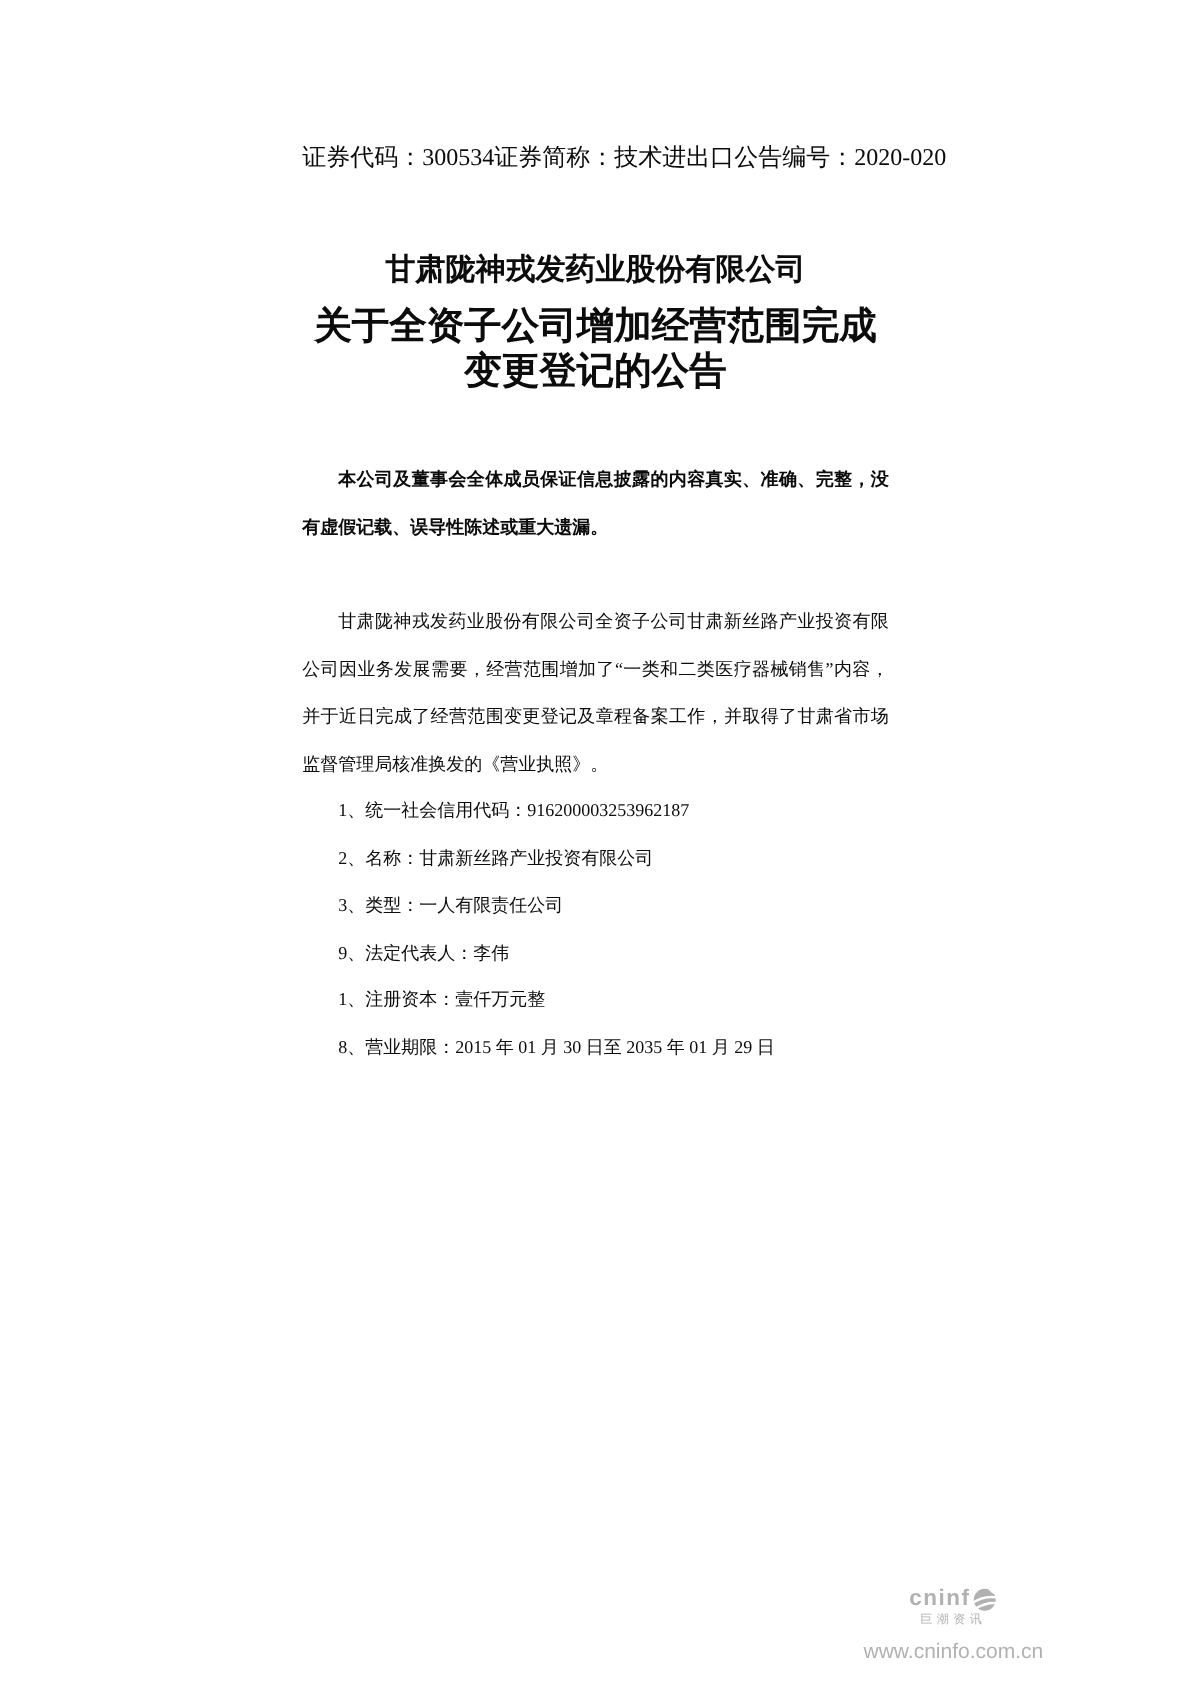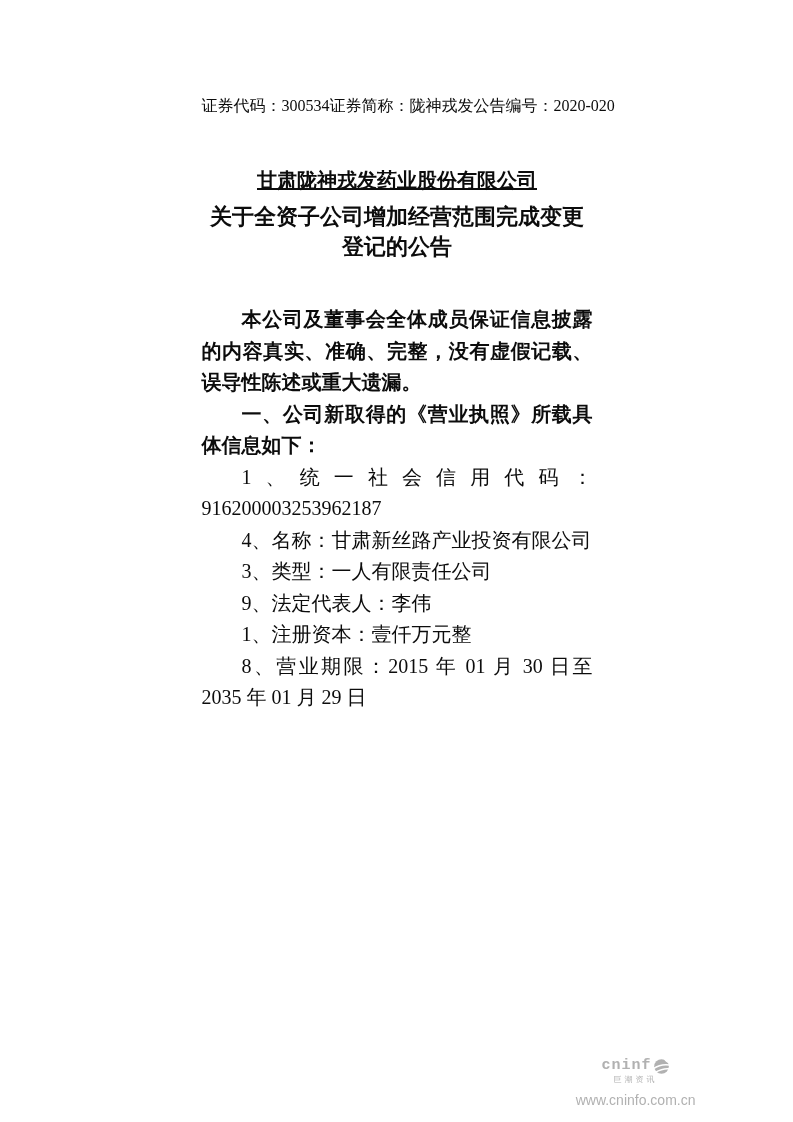--- a/index.html
+++ b/index.html
@@ -22,33 +22,32 @@
     line-height: 20px;
     white-space: nowrap;
   }
   .title1 {
     margin: 51px 0 0 0;
     text-align: center;
     font-family: "Liberation Sans", "DejaVu Sans", sans-serif;
     font-weight: bold;
     font-size: 20px;
     line-height: 26px;
-    text-decoration: underline;
   }
   .title2 {
     margin: 9px 0 0 0;
     text-align: center;
     font-family: "Liberation Sans", "DejaVu Sans", sans-serif;
     font-weight: bold;
-    font-size: 22px;
+    font-size: 25px;
     line-height: 30px;
   }
   .para {
     margin: 0;
-    font-size: 20px;
+    font-size: 12px;
     line-height: 31.5px;
     text-indent: 2em;
     text-align: justify;
     text-justify: inter-ideograph;
   }
   .bold-sans {
     font-family: "Liberation Sans", "DejaVu Sans", sans-serif;
     font-weight: bold;
   }
   .disclaimer { margin-top: 42px; }
@@ -60,52 +59,51 @@
     text-align: center;
     color: #b1b1b1;
     font-family: "Liberation Sans", "DejaVu Sans", sans-serif;
     line-height: 1.1;
   }
   .logo-top {
     display: flex;
     align-items: center;
     justify-content: center;
     gap: 1px;
-    font-family: Liberation Mono, monospace;
   }
   .logo-brand {
     font-weight: bold;
     font-size: 15px;
     letter-spacing: 1px;
   }
   .logo-icon { display: inline-flex; }
   .logo-cn { font-size: 8px; letter-spacing: 3px; margin-top: 1px; }
   .logo-url { font-size: 14px; margin-top: 8px; }
 </style>
 </head>
 <body>
 
 <div class="page">
 
   <div class="header-row">
     <span>证券代码：300534</span>
-    <span>证券简称：陇神戎发</span>
+    <span>证券简称：技术进出口</span>
     <span>公告编号：2020-020</span>
   </div>
 
   <div class="title1">甘肃陇神戎发药业股份有限公司</div>
   <div class="title2">关于全资子公司增加经营范围完成变更登记的公告</div>
 
   <p class="para bold-sans disclaimer">本公司及董事会全体成员保证信息披露的内容真实、准确、完整，没有虚假记载、误导性陈述或重大遗漏。</p>
 
+  <p class="para intro">甘肃陇神戎发药业股份有限公司全资子公司甘肃新丝路产业投资有限公司因业务发展需要，经营范围增加了“一类和二类医疗器械销售”内容，并于近日完成了经营范围变更登记及章程备案工作，并取得了甘肃省市场监督管理局核准换发的《营业执照》。</p>
 
-  <p class="para bold-sans">一、公司新取得的《营业执照》所载具体信息如下：</p>
 
   <p class="para">1、统一社会信用代码：916200003253962187</p>
-  <p class="para">4、名称：甘肃新丝路产业投资有限公司</p>
+  <p class="para">2、名称：甘肃新丝路产业投资有限公司</p>
   <p class="para">3、类型：一人有限责任公司</p>
   <p class="para">9、法定代表人：李伟</p>
   <p class="para">1、注册资本：壹仟万元整</p>
   <p class="para">8、营业期限：2015 年 01 月 30 日至 2035 年 01 月 29 日</p>
 
 
   <div class="logo">
     <div class="logo-top">
       <span class="logo-brand">cninf</span>
       <span class="logo-icon">

